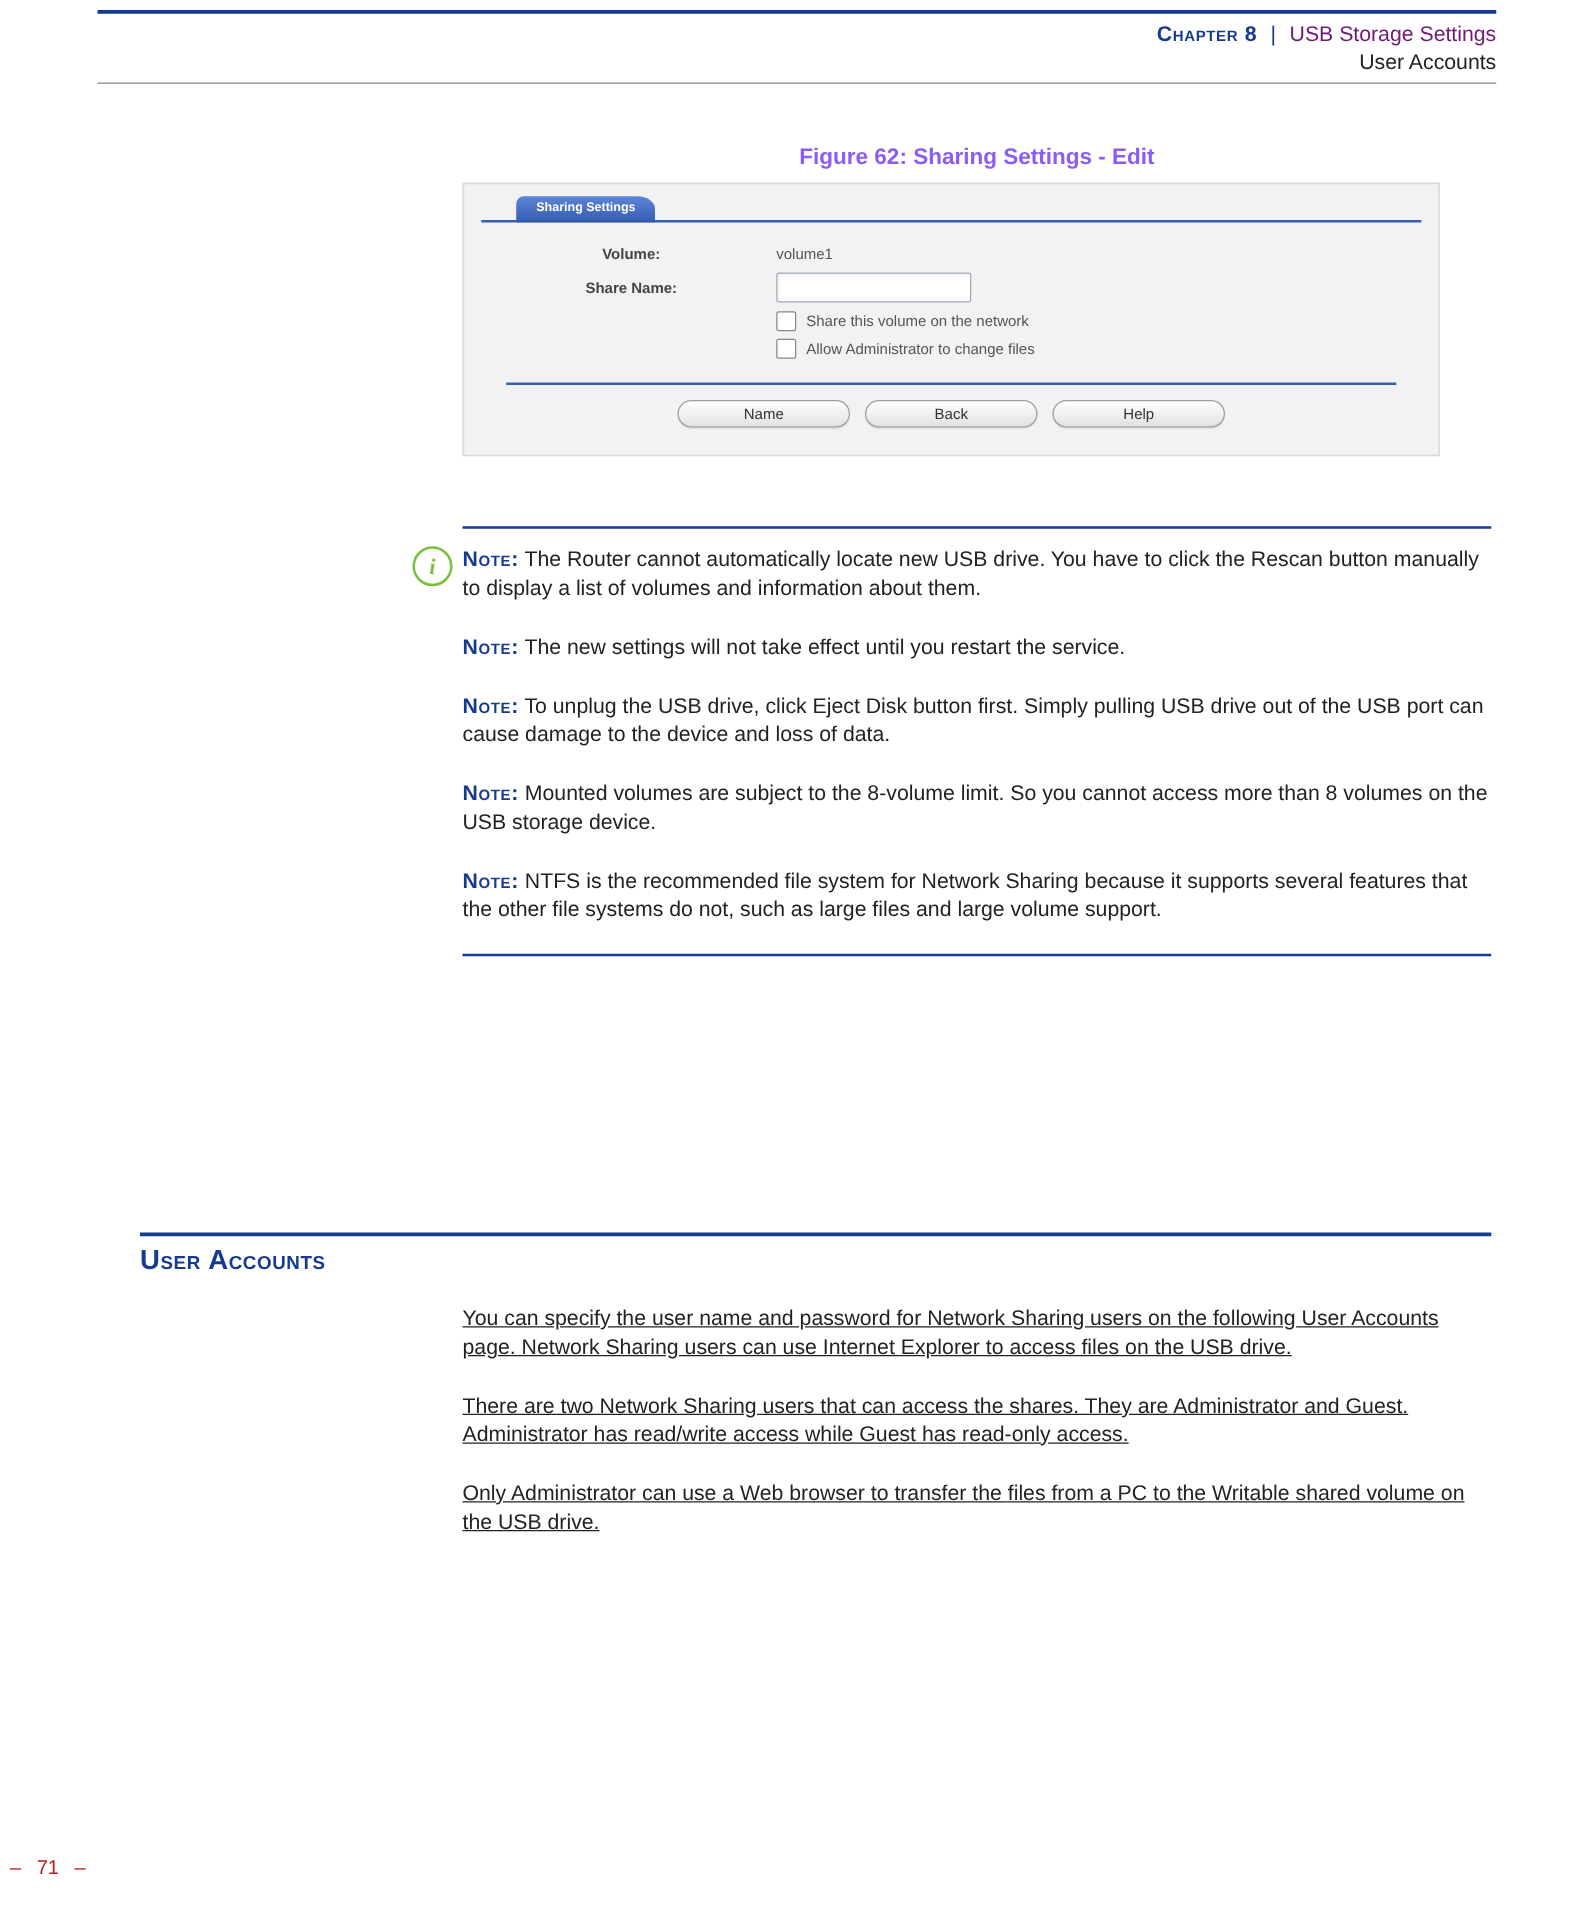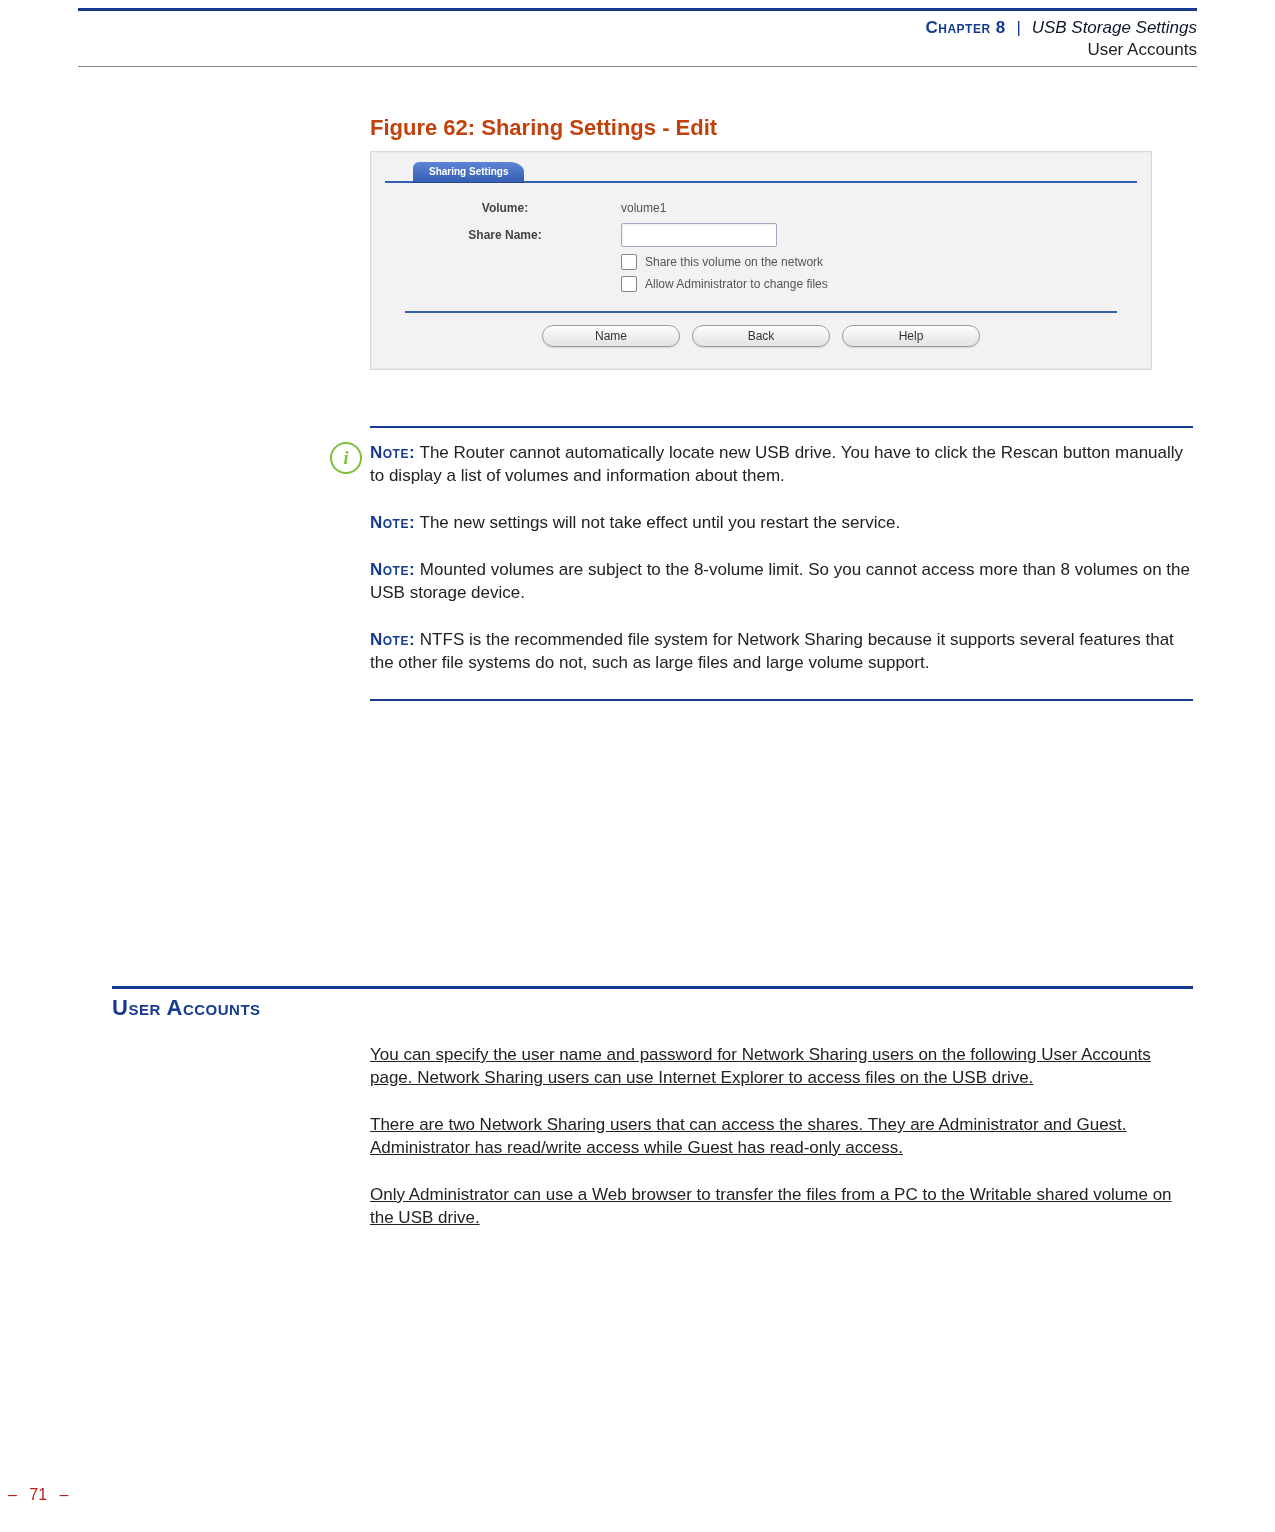--- a/index.html
+++ b/index.html
@@ -35,22 +35,21 @@
   .header-line .chapter {
     font-weight: bold;
     font-variant: small-caps;
     letter-spacing: 0.5px;
   }
   .header-line .sep {
     color: #153a8f;
     margin: 0 6px;
   }
   .header-line .chap-title {
-    color: #0f172a;
-    font-style: italic;
+    color: #701a75;
   }
   .header-sub {
     position: absolute;
     right: 78px;
     top: 40px;
     text-align: right;
     font-size: 17px;
     color: #222;
   }
   .header-bottom-rule {
@@ -63,24 +62,25 @@
 
   
   .main-col {
     position: absolute;
     left: 370px;
     right: 82px;
     top: 115px;
   }
 
   .fig-caption {
-    color: #c2410c;
-    font-weight: bold;
-    font-size: 22px;
+    color: #8b5cf6;
+    font-weight: bold;
+    font-size: 18px;
     margin-bottom: 10px;
+    text-align: center;
   }
 
   
   .shot {
     width: 780px;
     background: #f2f2f2;
     border: 1px solid #d8d8d8;
     box-shadow: inset 0 0 0 1px #ebebeb;
     font-family: Arial, Helvetica, sans-serif;
     font-size: 13px;
@@ -333,20 +333,24 @@
         <p class="note-para">
           <span class="note-label">Note:</span>
           <span>The Router cannot automatically locate new USB drive. You have to click the Rescan button manually to display a list of volumes and information about them.</span>
         </p>
         <p class="note-para">
           <span class="note-label">Note:</span>
           <span>The new settings will not take effect until you restart the service.</span>
         </p>
         <p class="note-para">
           <span class="note-label">Note:</span>
+          <span>To unplug the USB drive, click Eject Disk button first. Simply pulling USB drive out of the USB port can cause damage to the device and loss of data.</span>
+        </p>
+        <p class="note-para">
+          <span class="note-label">Note:</span>
           <span>Mounted volumes are subject to the 8-volume limit. So you cannot access more than 8 volumes on the USB storage device.</span>
         </p>
         <p class="note-para">
           <span class="note-label">Note:</span>
           <span>NTFS is the recommended file system for Network Sharing because it supports several features that the other file systems do not, such as large files and large volume support.</span>
         </p>
       </div>
       <div class="notes-bottom-rule"></div>
     </div>
   </div>

